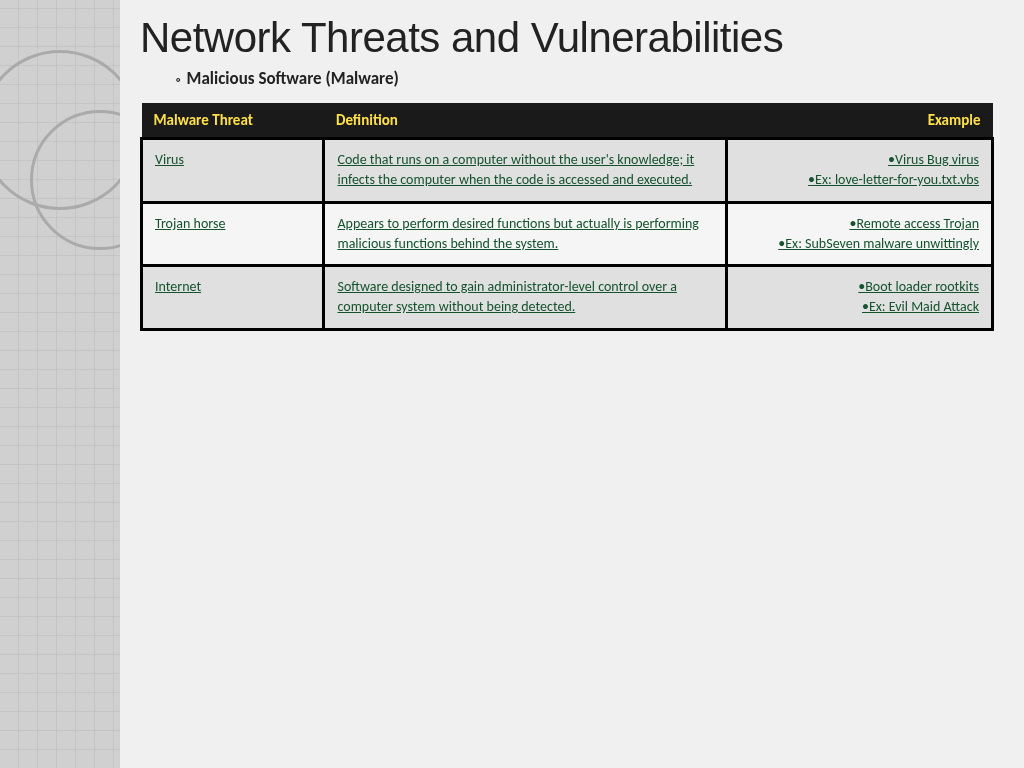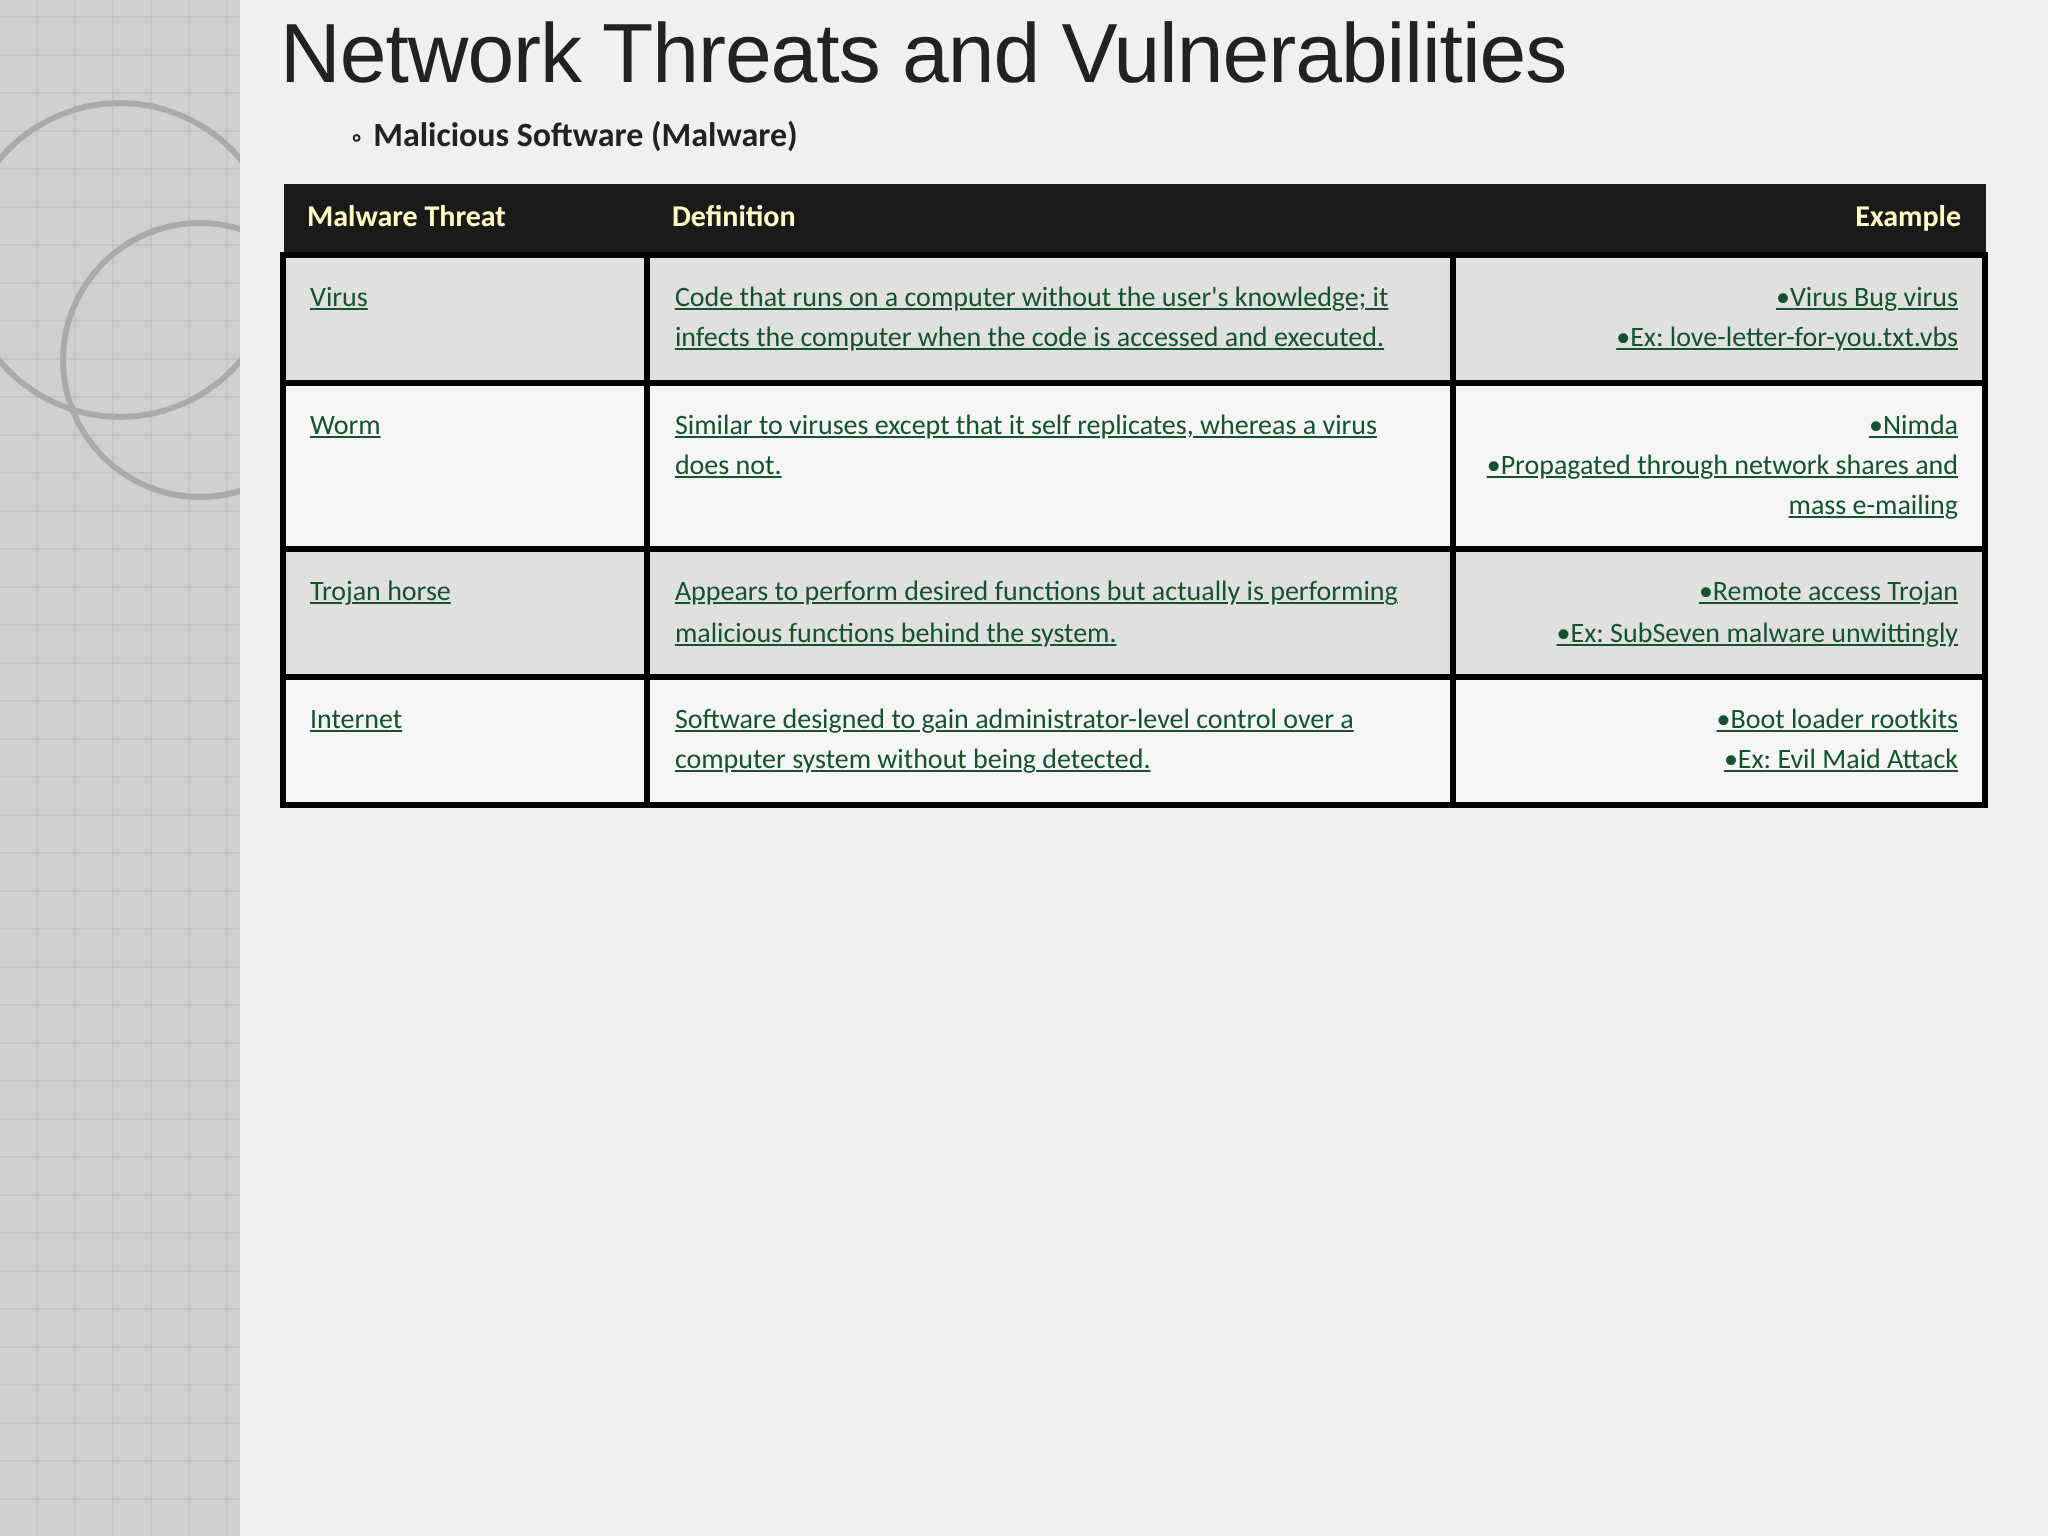--- a/index.html
+++ b/index.html
@@ -69,21 +69,21 @@
       );
       z-index: 0;
     }
 
     .main-content {
       position: absolute;
       left: 120px;
       top: 0;
       right: 0;
       bottom: 0;
-      padding: 3px 30px 20px 20px;
+      padding: 14px 30px 20px 20px;
       z-index: 2;
       background: #f0f0f0;
     }
 
     .page-title {
       font-size: 42px;
       font-weight: 300;
       color: #222;
       margin-bottom: 6px;
       letter-spacing: -0.5px;
@@ -104,21 +104,21 @@
     }
 
     table {
       width: 100%;
       border-collapse: collapse;
       font-size: 14px;
     }
 
     thead tr {
       background: #1a1a1a;
-      color: #fef9c3;
+      color: #fde047;
     }
 
     thead th {
       padding: 8px 12px;
       text-align: left;
       font-weight: bold;
       font-size: 15px;
     }
 
     tbody tr:nth-child(odd) {
@@ -168,26 +168,20 @@
       </tr>
     </thead>
     <tbody id="table-body">
     <tr>
           <td class="col-threat">Virus</td>
           <td class="col-def">Code that runs on a computer without the user's knowledge; it infects the computer when the code is accessed and executed.</td>
           <td class="col-example" style="white-space: pre-line;">•Virus Bug virus
 •Ex: love-letter-for-you.txt.vbs</td>
         </tr>
         <tr>
-          <td class="col-threat">Worm</td>
-          <td class="col-def">Similar to viruses except that it self replicates, whereas a virus does not.</td>
-          <td class="col-example" style="white-space: pre-line;">•Nimda
-•Propagated through network shares and mass e-mailing</td>
-        </tr>
-        <tr>
           <td class="col-threat">Trojan horse</td>
           <td class="col-def">Appears to perform desired functions but actually is performing malicious functions behind the system.</td>
           <td class="col-example" style="white-space: pre-line;">•Remote access Trojan
 •Ex: SubSeven malware unwittingly</td>
         </tr>
         <tr>
           <td class="col-threat">Internet</td>
           <td class="col-def">Software designed to gain administrator-level control over a computer system without being detected.</td>
           <td class="col-example" style="white-space: pre-line;">•Boot loader rootkits
 •Ex: Evil Maid Attack</td>

